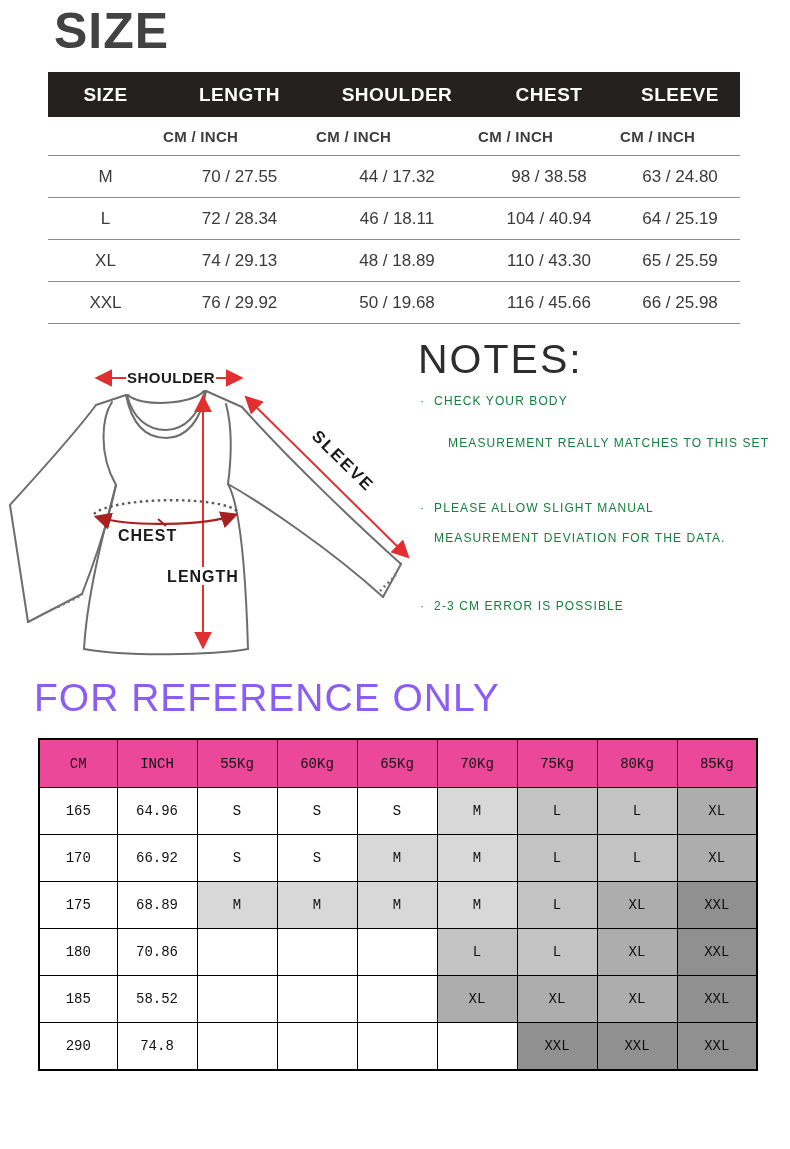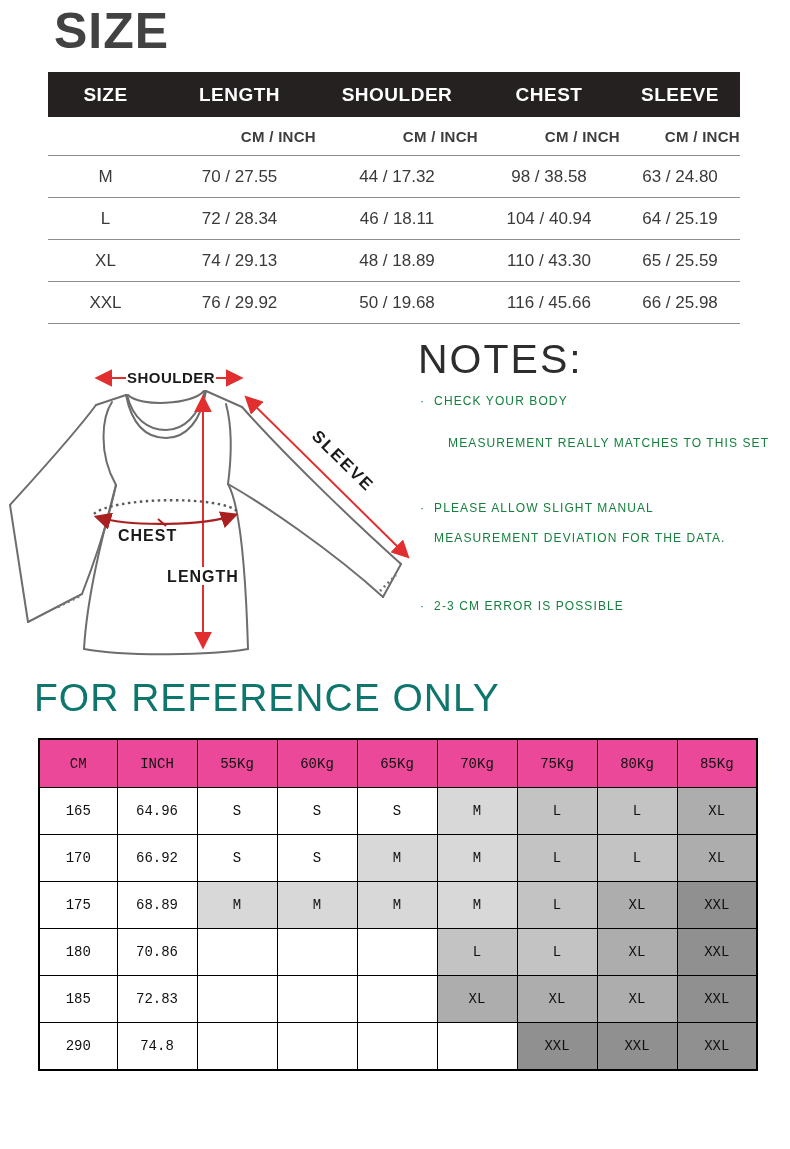--- a/index.html
+++ b/index.html
@@ -9,21 +9,21 @@
   
   .size-title{position:absolute;left:54px;top:2px;font-size:50px;font-weight:bold;
               color:#424242;letter-spacing:1px;}
 
   
   #size-table{position:absolute;left:48px;top:72px;width:692px;}
   .st-grid{display:grid;grid-template-columns:115px 153px 162px 142px 120px;}
   .st-header{background:#252121;height:45px;align-items:center;}
   .st-header .cell{color:#fff;font-weight:bold;font-size:19px;text-align:center;letter-spacing:.5px;}
   .st-sub{height:38px;align-items:center;}
-  .st-sub .cell{font-size:15px;font-weight:bold;color:#3d3d3d;text-align:right;letter-spacing:.3px;}
+  .st-sub .cell{font-size:15px;font-weight:bold;color:#3d3d3d;text-align:left;letter-spacing:.3px;}
   #size-rows{border-bottom:1px solid #8d8d8d;}
   .st-row{height:41px;align-items:center;border-top:1px solid #8d8d8d;}
   .st-row .cell{font-size:17px;color:#3a3a3a;text-align:center;}
 
   
   #shirt{position:absolute;left:0;top:345px;width:420px;height:330px;}
   .dlabel{font-family:"Liberation Sans",sans-serif;font-size:16px;font-weight:bold;
           fill:#1a1a1a;letter-spacing:1px;}
   .dlabel.small{font-size:15px;letter-spacing:.5px;}
   .dlabel.sleeve{font-size:17px;letter-spacing:2px;}
@@ -33,21 +33,21 @@
   .notes-title{position:absolute;left:0;top:0;font-size:41px;font-weight:300;
                color:#2d2d2d;letter-spacing:2px;}
   .n-line{position:absolute;font-size:12px;letter-spacing:1.1px;color:#15803d;white-space:nowrap;}
   .n-line .bullet{margin-right:9px;}
   .n-line.nb .bullet{visibility:hidden;}
   .n1{top:58px;left:2px}.n2{top:100px;left:16px}.n3{top:165px;left:2px}
   .n4{top:195px;left:2px}.n5{top:263px;left:2px}
 
   
   .ref-heading{position:absolute;left:34px;top:676px;font-size:39px;font-weight:300;
-               color:#0f766e;letter-spacing:1px;}
+               color:#8b5cf6;letter-spacing:1px;}
   #ref-wrap{position:absolute;left:38px;top:738px;}
   #ref-table{border-collapse:collapse;table-layout:fixed;width:718px;
              font-family:"Liberation Mono",monospace;font-size:14px;color:#101010;
              border:2px solid #000;}
   #ref-table th,#ref-table td{border:1px solid #000;text-align:center;font-weight:normal;
                               overflow:hidden;}
   #ref-table th{height:45px;background:#ec4899;}
   #ref-table td{height:44px;}
 </style>
 </head>
@@ -238,21 +238,21 @@
           <td></td>
           <td></td>
           <td></td>
           <td style="background: rgb(195, 195, 195);">L</td>
           <td style="background: rgb(195, 195, 195);">L</td>
           <td style="background: rgb(173, 173, 173);">XL</td>
           <td style="background: rgb(144, 144, 144);">XXL</td>
         </tr>
         <tr>
           <td>185</td>
-          <td>72.83</td>
+          <td>58.52</td>
           <td></td>
           <td></td>
           <td></td>
           <td style="background: rgb(173, 173, 173);">XL</td>
           <td style="background: rgb(173, 173, 173);">XL</td>
           <td style="background: rgb(173, 173, 173);">XL</td>
           <td style="background: rgb(144, 144, 144);">XXL</td>
         </tr>
         <tr>
           <td>290</td>

